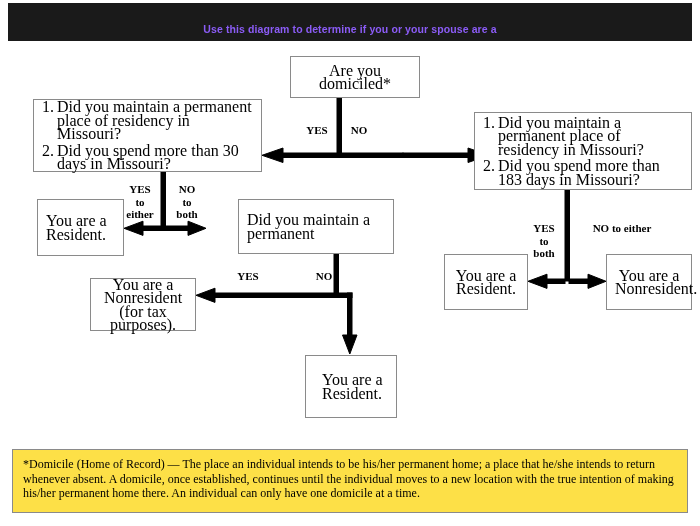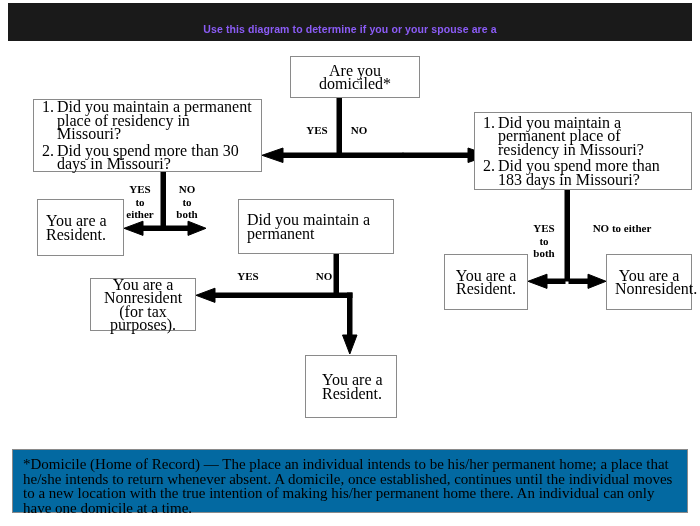--- a/index.html
+++ b/index.html
@@ -100,23 +100,23 @@
 
   
   .footnote {
     position: absolute;
     left: 12px;
     top: 449px;
     width: 676px;
     height: 64px;
     box-sizing: border-box;
     border: 1px solid #8a8a8a;
-    background: #0369a1;
+    background: #fde047;
     padding: 7px 10px 0 10px;
-    font-size: 15px;
+    font-size: 12px;
     line-height: 14.5px;
     color: #000000;
     text-align: left;
   }
 </style>
 </head>
 <body>
 
 <div id="page">
 

